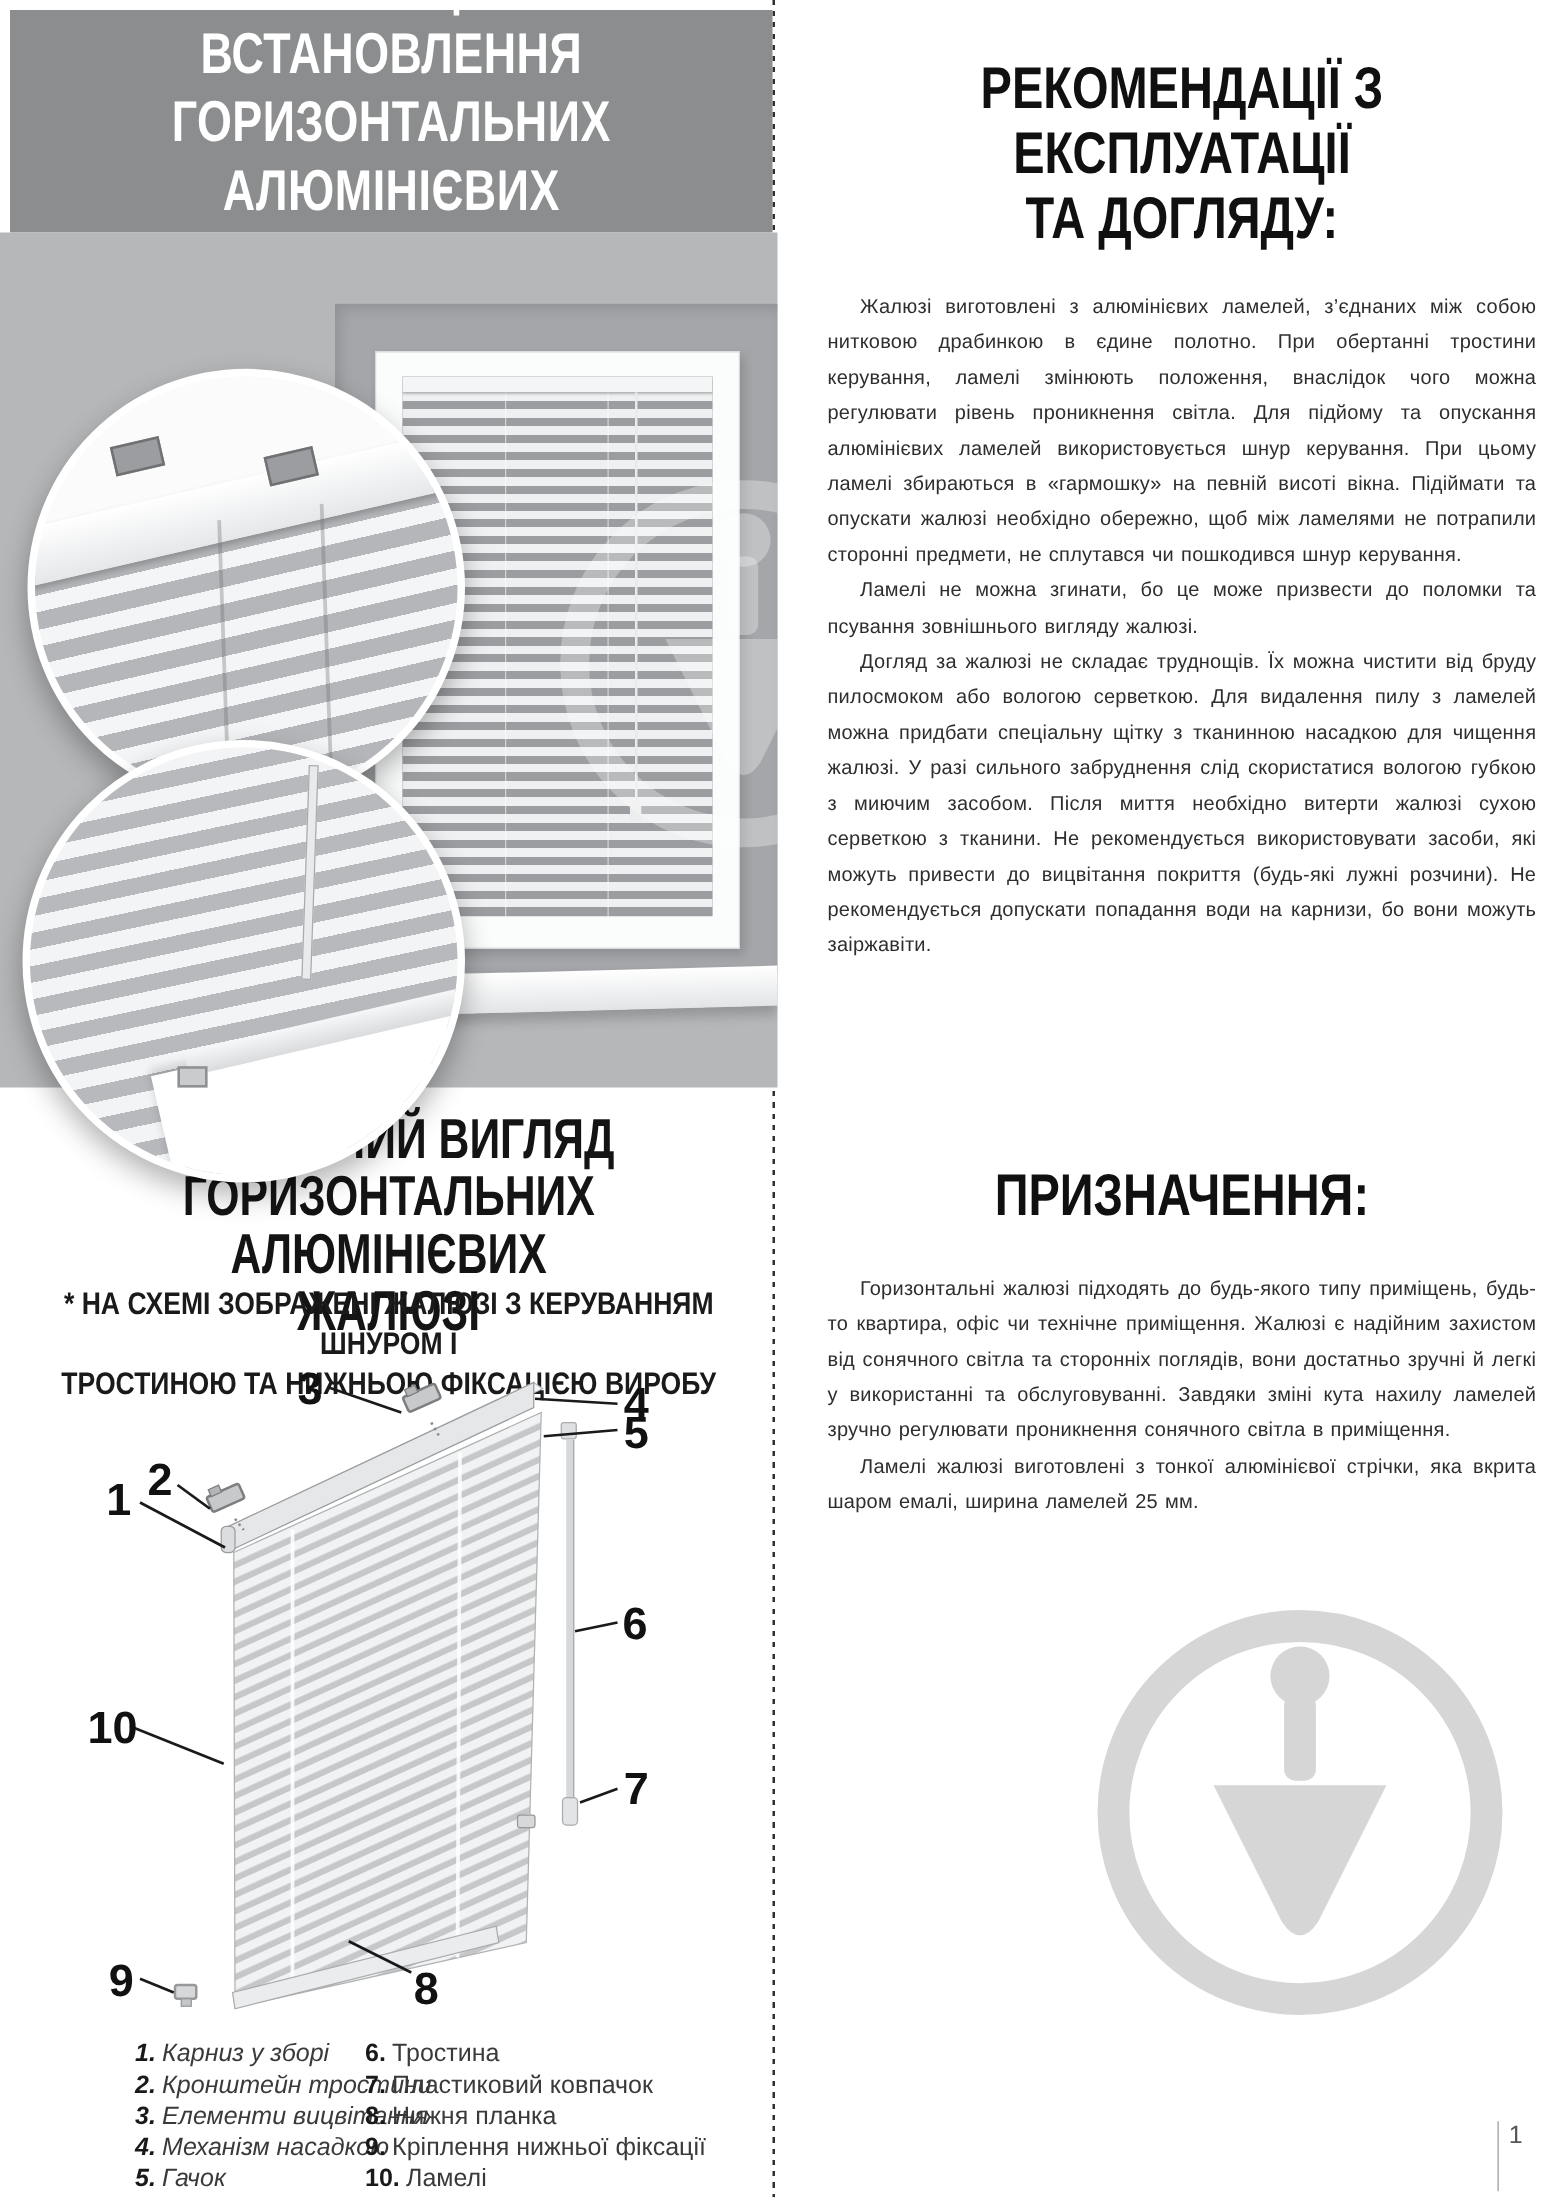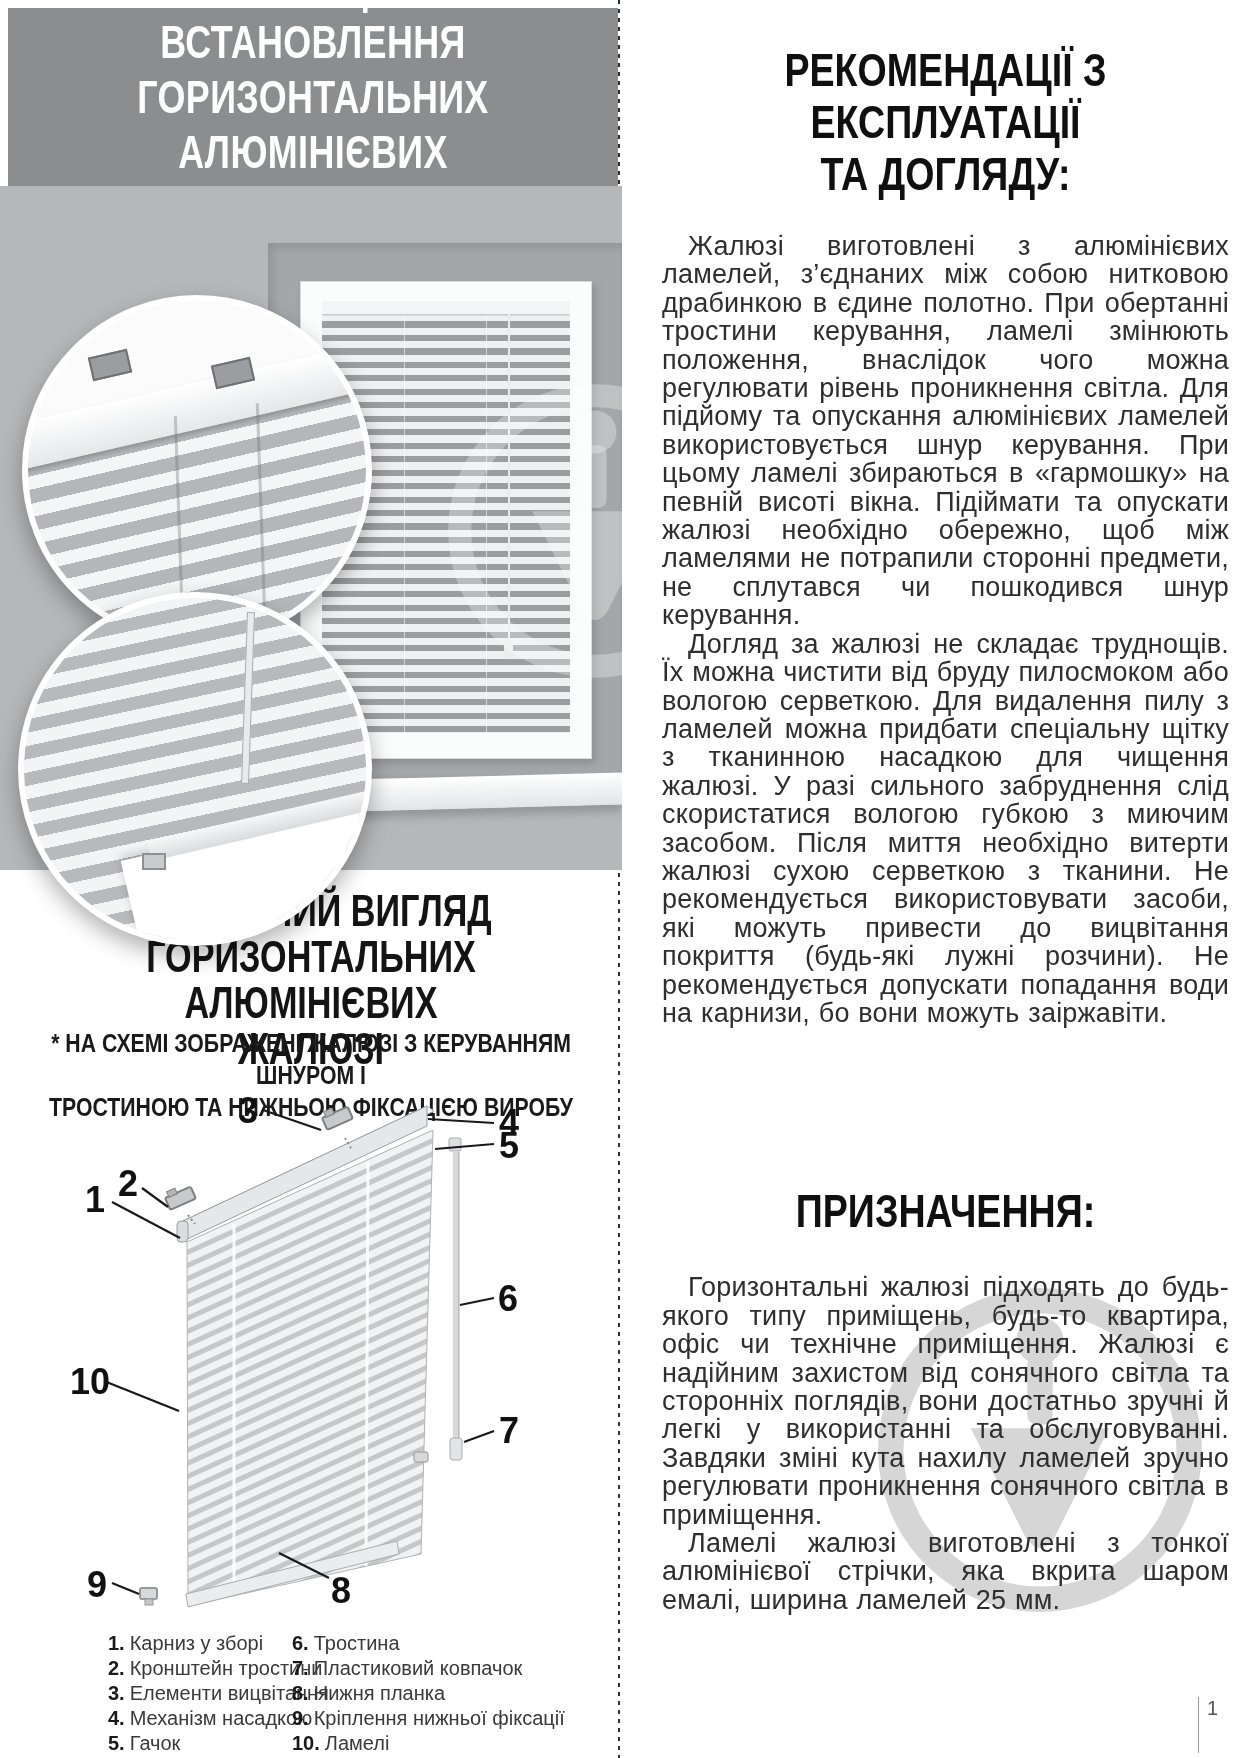--- a/index.html
+++ b/index.html
@@ -73,33 +73,33 @@
                   transform:scaleX(.76);transform-origin:50% 50%;}
   .overview-note{position:absolute;left:0;top:1027px;width:622px;margin:0;text-align:center;
                  font-size:25px;line-height:32px;font-weight:700;color:#1a1a1a;
                  transform:scaleX(.85);transform-origin:50% 50%;}
   .diagram{position:absolute;left:0;top:1090px;}
   .diagram text{font-family:"Liberation Sans",sans-serif;font-weight:700;font-size:36px;fill:#111;}
 
   
   .legend{position:absolute;left:0;top:1631px;width:622px;font-size:20px;line-height:25px;color:#3a3a3a;}
   .leg-col{position:absolute;top:0;}
-  .leg-col1{left:108px;width:170px;}
+  .leg-col1{left:108px;width:170px;font-style:italic;}
   .leg-col2{left:292px;width:270px;}
   .leg-num{font-weight:700;color:#191919;margin-right:5px;}
   .leg-row{white-space:nowrap;}
 
   
   .right-col{position:absolute;left:622px;top:0;width:623px;height:1758px;
              padding:44px 16px 0 40px;box-sizing:border-box;z-index:1;}
   .care-title{margin:0;text-align:center;font-size:47px;line-height:52px;font-weight:700;color:#101010;
               transform:scaleX(.80);transform-origin:50% 50%;}
   .purpose-title{margin:158px 0 36px 0;text-align:center;font-size:47px;line-height:52px;font-weight:700;
                  color:#101010;transform:scaleX(.80);transform-origin:50% 50%;}
-  .body-p{margin:0;font-size:27px;line-height:28.4px;text-align:justify;color:#2e2e2e;
+  .body-p{margin:0;font-size:16px;line-height:28.4px;text-align:justify;color:#2e2e2e;
           text-indent:26px;letter-spacing:.2px;word-spacing:1px;}
   .body-p.first{margin-top:32px;}
 
   
   .pagenum{position:absolute;left:1198px;top:1697px;display:flex;gap:8px;align-items:flex-start;z-index:2;}
   .pn-rule{width:1px;height:56px;background:#9a9a9a;}
   .pn-val{font-size:20px;color:#555;line-height:22px;}
 </style>
 </head>
 <body>
@@ -246,20 +246,21 @@
     <circle cx="100" cy="100" r="82" fill="none" stroke="currentColor" stroke-width="14"></circle>
     <circle cx="100" cy="40" r="13" fill="currentColor"></circle>
     <rect x="93" y="48" width="14" height="38" rx="5" fill="currentColor"></rect>
     <path d="M62 88 L138 88 L108 148 Q100 160 92 148 Z" fill="currentColor"></path>
   </svg>
 
   <section class="right-col">
     <h2 class="care-title multiline">РЕКОМЕНДАЦІЇ З ЕКСПЛУАТАЦІЇ
 ТА ДОГЛЯДУ:</h2>
     <p class="body-p first">Жалюзі виготовлені з алюмінієвих ламелей, з’єднаних між собою нитковою драбинкою в єдине полотно. При обертанні тростини керування, ламелі змінюють положення, внаслідок чого можна регулювати рівень проникнення світла. Для підйому та опускання алюмінієвих ламелей використовується шнур керування. При цьому ламелі збираються в «гармошку» на певній висоті вікна. Підіймати та опускати жалюзі необхідно обережно, щоб між ламелями не потрапили сторонні предмети, не сплутався чи пошкодився шнур керування.</p>
+    <p class="body-p">Ламелі не можна згинати, бо це може призвести до поломки та псування зовнішнього вигляду жалюзі.</p>
     <p class="body-p">Догляд за жалюзі не складає труднощів. Їх можна чистити від бруду пилосмоком або вологою серветкою. Для видалення пилу з ламелей можна придбати спеціальну щітку з тканинною насадкою для чищення жалюзі. У разі сильного забруднення слід скористатися вологою губкою з миючим засобом. Після миття необхідно витерти жалюзі сухою серветкою з тканини. Не рекомендується використовувати засоби, які можуть привести до вицвітання покриття (будь-які лужні розчини). Не рекомендується допускати попадання води на карнизи, бо вони можуть заіржавіти.</p>
     <h2 class="purpose-title">ПРИЗНАЧЕННЯ:</h2>
     <p class="body-p">Горизонтальні жалюзі підходять до будь-якого типу приміщень, будь-то квартира, офіс чи технічне приміщення. Жалюзі є надійним захистом від сонячного світла та сторонніх поглядів, вони достатньо зручні й легкі у використанні та обслуговуванні. Завдяки зміні кута нахилу ламелей зручно регулювати проникнення сонячного світла в приміщення.</p>
     <p class="body-p">Ламелі жалюзі виготовлені з тонкої алюмінієвої стрічки, яка вкрита шаром емалі, ширина ламелей 25 мм.</p>
   </section>
 
   <div class="pagenum">
     <span class="pn-rule"></span>
     <span class="pn-val">1</span>
   </div>

